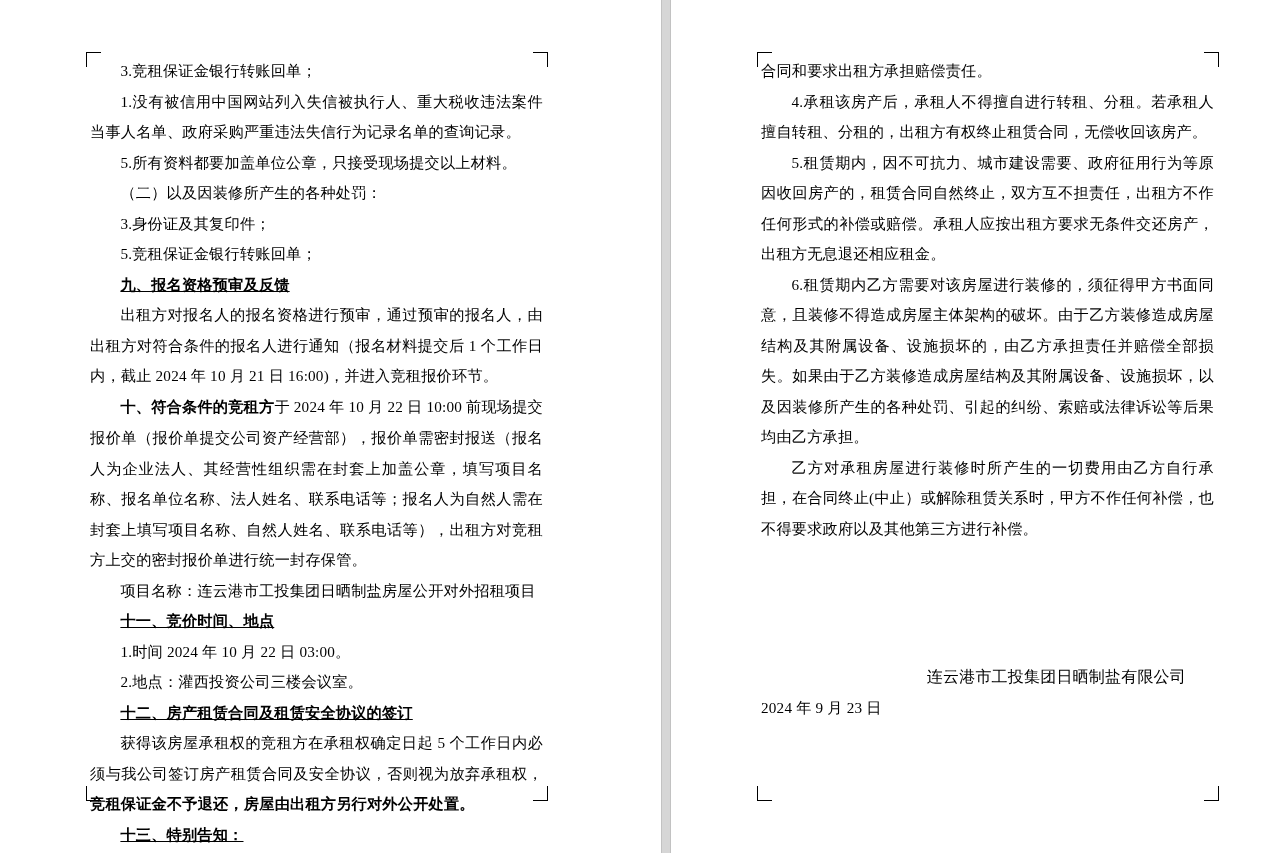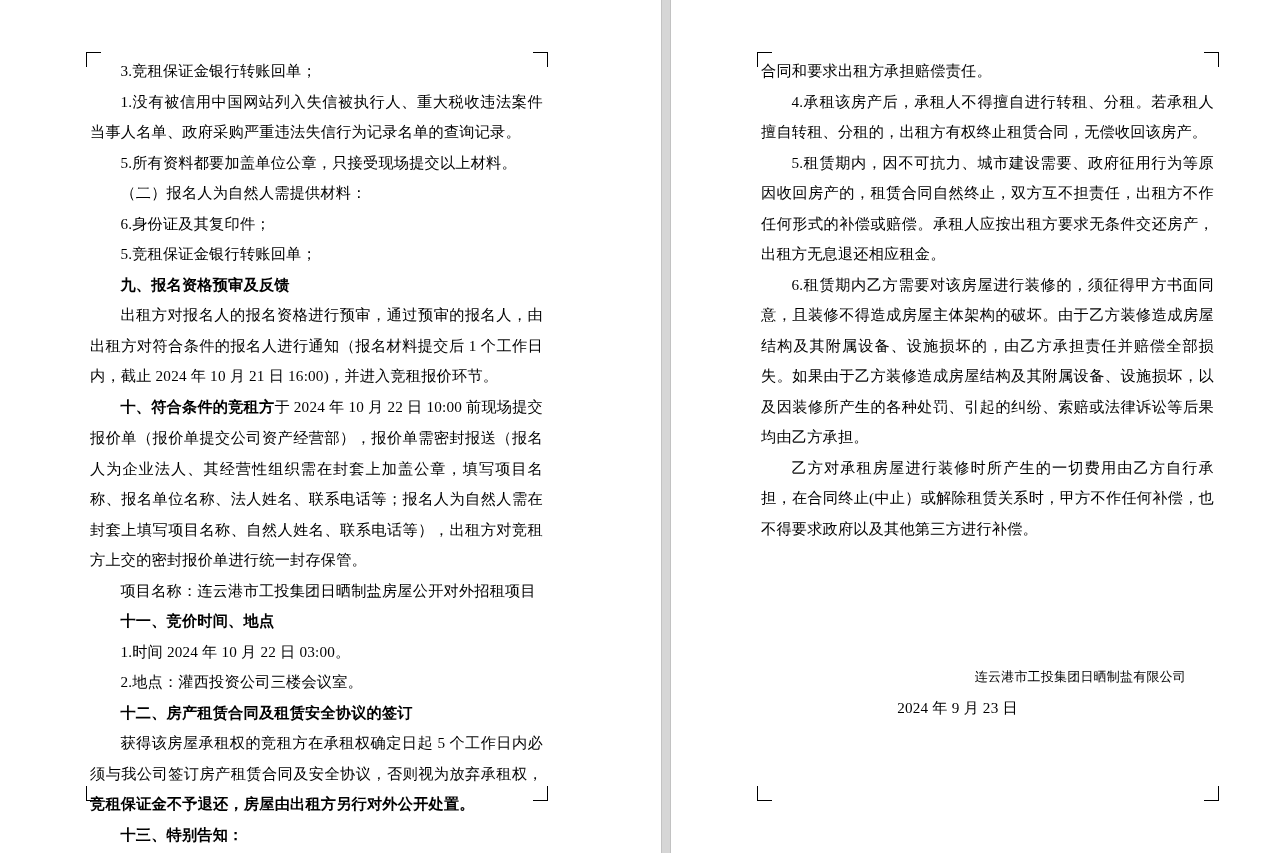--- a/index.html
+++ b/index.html
@@ -53,56 +53,56 @@
   p {
     margin: 0;
     font-size: 15.2px;
     line-height: 30.5px;
     color: #000;
     text-align: justify;
     text-justify: inter-ideograph;
     letter-spacing: 0.2px;
   }
   p.indent { text-indent: 2em; }
-  p.bold-indent { font-weight: bold; text-indent: 2em; }
+  p.bold-indent { font-weight: bold; text-indent: 2em; text-decoration: underline; }
   .u-bold { font-weight: bold; }
   .b { font-weight: bold; font-family: Liberation Mono, monospace; }
   .sign-block {
     margin-top: 118px;
   }
   .sign-line1 {
     text-align: right;
     padding-right: 28px;
-    font-size: 13px;
+    font-size: 16px;
     line-height: 30.5px;
     font-family: Liberation Serif, serif;
   }
   .sign-line2 {
-    text-align: center;
+    text-align: left;
     padding-right: 60px;
     font-size: 15.2px;
     line-height: 30.5px;
   }
 </style>
 </head>
 <body>
 
 <div class="doc-viewport">
 
   <div class="page">
     <div class="mark tl"></div>
     <div class="mark tr"></div>
     <div class="mark bl"></div>
     <div class="mark br"></div>
     <div class="page-inner">
       <p class="indent">3.竞租保证金银行转账回单；</p>
       <p class="indent">1.没有被信用中国网站列入失信被执行人、重大税收违法案件当事人名单、政府采购严重违法失信行为记录名单的查询记录。</p>
       <p class="indent">5.所有资料都要加盖单位公章，只接受现场提交以上材料。</p>
-      <p class="indent">（二）报名人为自然人需提供材料：</p>
-      <p class="indent">6.身份证及其复印件；</p>
+      <p class="indent">（二）以及因装修所产生的各种处罚：</p>
+      <p class="indent">3.身份证及其复印件；</p>
       <p class="indent">5.竞租保证金银行转账回单；</p>
       <p class="bold-indent">九、报名资格预审及反馈</p>
       <p class="indent">出租方对报名人的报名资格进行预审，通过预审的报名人，由出租方对符合条件的报名人进行通知（报名材料提交后 1 个工作日内，截止 2024 年 10 月 21 日 16:00)，并进入竞租报价环节。</p>
       <p class="indent"><span class="b">十、符合条件的竞租方</span><span>于 2024 年 10 月 22 日 10:00 前现场提交报价单（报价单提交公司资产经营部），报价单需密封报送（报名人为企业法人、其经营性组织需在封套上加盖公章，填写项目名称、报名单位名称、法人姓名、联系电话等；报名人为自然人需在封套上填写项目名称、自然人姓名、联系电话等），出租方对竞租方上交的密封报价单进行统一封存保管。</span></p>
       <p class="indent">项目名称：连云港市工投集团日晒制盐房屋公开对外招租项目</p>
       <p class="bold-indent">十一、竞价时间、地点</p>
       <p class="indent">1.时间 2024 年 10 月 22 日 03:00。</p>
       <p class="indent">2.地点：灌西投资公司三楼会议室。</p>
       <p class="bold-indent">十二、房产租赁合同及租赁安全协议的签订</p>
       <p class="indent"><span>获得该房屋承租权的竞租方在承租权确定日起 5 个工作日内必须与我公司签订房产租赁合同及安全协议，否则视为放弃承租权，</span><span class="u-bold">竞租保证金不予退还，房屋由出租方另行对外公开处置。</span></p>

